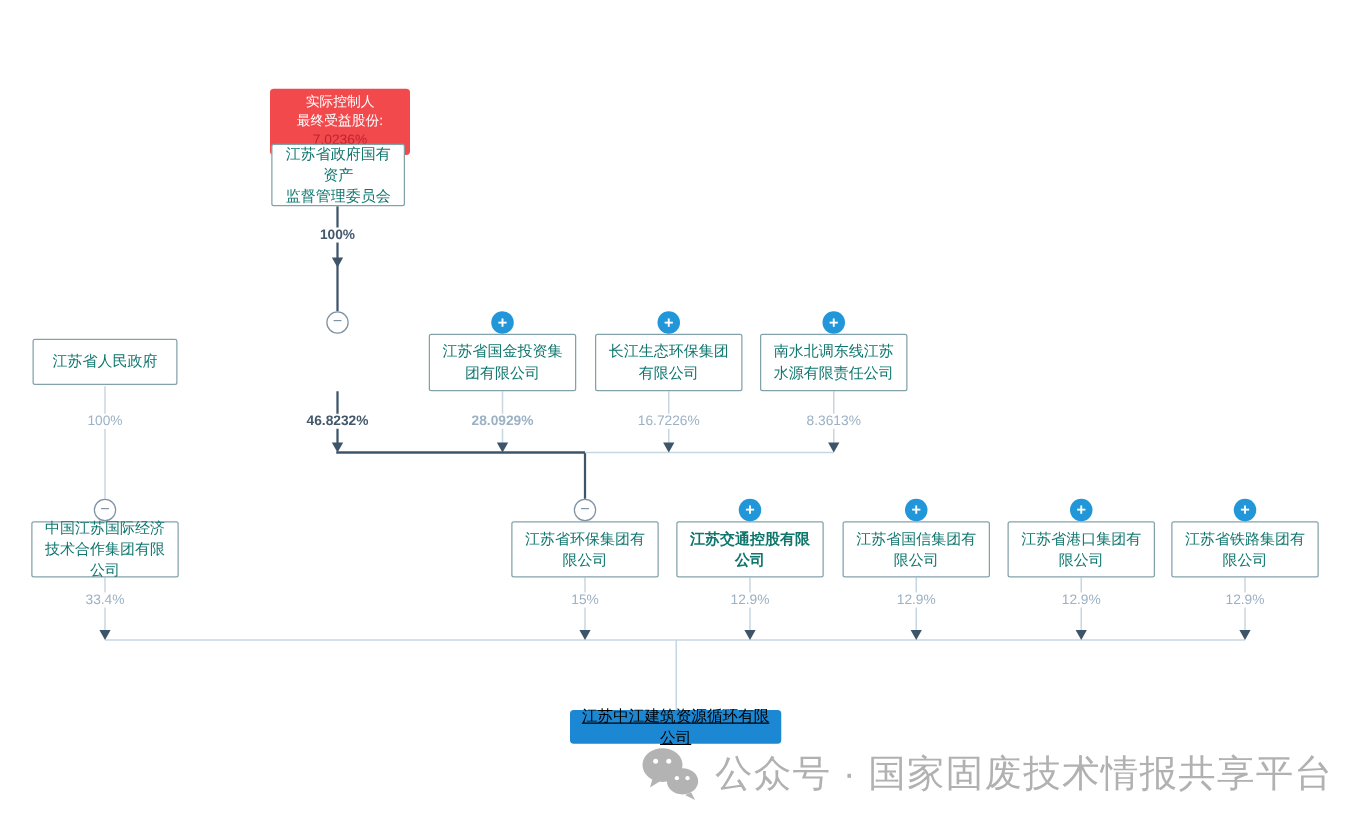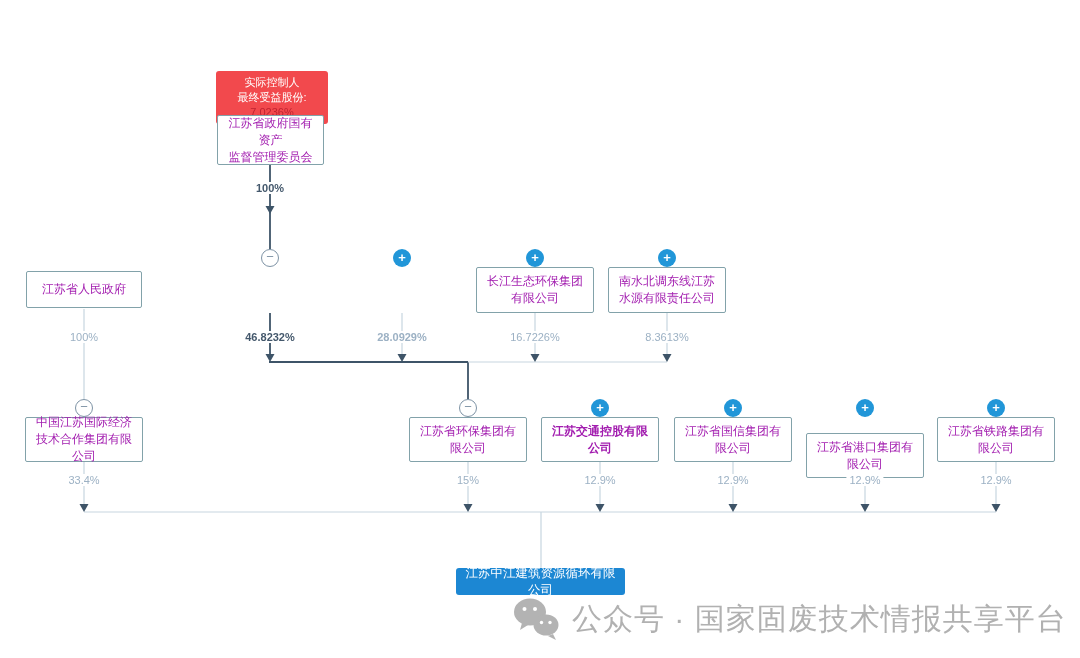--- a/index.html
+++ b/index.html
@@ -4,23 +4,23 @@
 <style>
   html,body{margin:0;padding:0;background:#fff;}
   #canvas{position:relative;width:1080px;height:658px;background:#ffffff;overflow:hidden;
           font-family:"Liberation Sans","DejaVu Sans",sans-serif;}
   .wires{position:absolute;left:0;top:0;}
   .line-light{stroke:#c7d6e0;stroke-width:1.2;fill:none;}
   .line-dark{stroke:#3e5468;stroke-width:1.8;fill:none;}
   .line-dark-h{stroke:#3e5468;stroke-width:2;fill:none;}
   .arrow{fill:#3e5468;}
   .node{position:absolute;background:#fff;border:1px solid #82a2aa;border-radius:2px;
-        color:#a21caf;font-size:12px;line-height:17px;display:flex;align-items:center;
+        color:#0f766e;font-size:12px;line-height:17px;display:flex;align-items:center;
         justify-content:center;text-align:center;padding:2px 6px;box-sizing:border-box;}
-  .node.target{background:#1c87d3;border:none;color:#ffffff;font-size:12.5px;border-radius:3px;}
+  .node.target{background:#1c87d3;border:none;color:#000000;font-size:12.5px;border-radius:3px;text-decoration:underline;}
   .badge{position:absolute;width:18px;height:18px;border-radius:50%;text-align:center;
          font-size:13px;box-sizing:border-box;cursor:pointer;}
   .badge.minus{background:#fff;border:1.5px solid #7e93a5;color:#7e93a5;line-height:14px;}
   .badge.plus{background:#2196d8;border:none;color:#fff;line-height:18px;font-weight:bold;}
   .pct{position:absolute;transform:translateX(-50%);font-size:11px;color:#9cb1c4;
        background:#fff;padding:0 3px;white-space:nowrap;}
   .pct.dark{color:#44586c;font-weight:bold;}
   .controller-tip{position:absolute;left:216px;top:71px;width:112px;background:#f2494d;
         border-radius:3px;color:#fff;font-size:11px;line-height:15px;text-align:center;
         padding:4px 4px;box-sizing:border-box;}
@@ -79,20 +79,23 @@
 
   <div class="node" style="left:217px;top:115px;width:107px;height:50px;">
     <span style="white-space:pre-line;">江苏省政府国有资产
 监督管理委员会</span>
   </div>
   <div class="pct dark" style="left:270px;top:182px;">100%</div>
 
   <div class="node" style="left:26px;top:271px;width:116px;height:37px;">
     <span>江苏省人民政府</span>
   </div>
+  <div class="node" style="left:343px;top:267px;width:118px;height:46px;">
+    <span>江苏省国金投资集团有限公司</span>
+  </div>
   <div class="node" style="left:476px;top:267px;width:118px;height:46px;">
     <span>长江生态环保集团有限公司</span>
   </div>
   <div class="node" style="left:608px;top:267px;width:118px;height:46px;">
     <span>南水北调东线江苏水源有限责任公司</span>
   </div>
 
   <div class="badge minus" style="left:261px;top:249px;">−</div>
   <div class="badge plus" style="left:393px;top:249px;">+</div>
   <div class="badge plus" style="left:526px;top:249px;">+</div>
@@ -109,21 +112,21 @@
   </div>
   <div class="node" style="left:409px;top:417px;width:118px;height:45px;">
     <span>江苏省环保集团有限公司</span>
   </div>
   <div class="node" style="left:541px;top:417px;width:118px;height:45px;font-weight:bold;">
     <span>江苏交通控股有限公司</span>
   </div>
   <div class="node" style="left:674px;top:417px;width:118px;height:45px;">
     <span>江苏省国信集团有限公司</span>
   </div>
-  <div class="node" style="left:806px;top:417px;width:118px;height:45px;margin-top:16px;">
+  <div class="node" style="left:806px;top:417px;width:118px;height:45px;">
     <span>江苏省港口集团有限公司</span>
   </div>
   <div class="node" style="left:937px;top:417px;width:118px;height:45px;">
     <span>江苏省铁路集团有限公司</span>
   </div>
 
   <div class="badge minus" style="left:75px;top:399px;">−</div>
   <div class="badge minus" style="left:459px;top:399px;">−</div>
   <div class="badge plus" style="left:591px;top:399px;">+</div>
   <div class="badge plus" style="left:724px;top:399px;">+</div>

